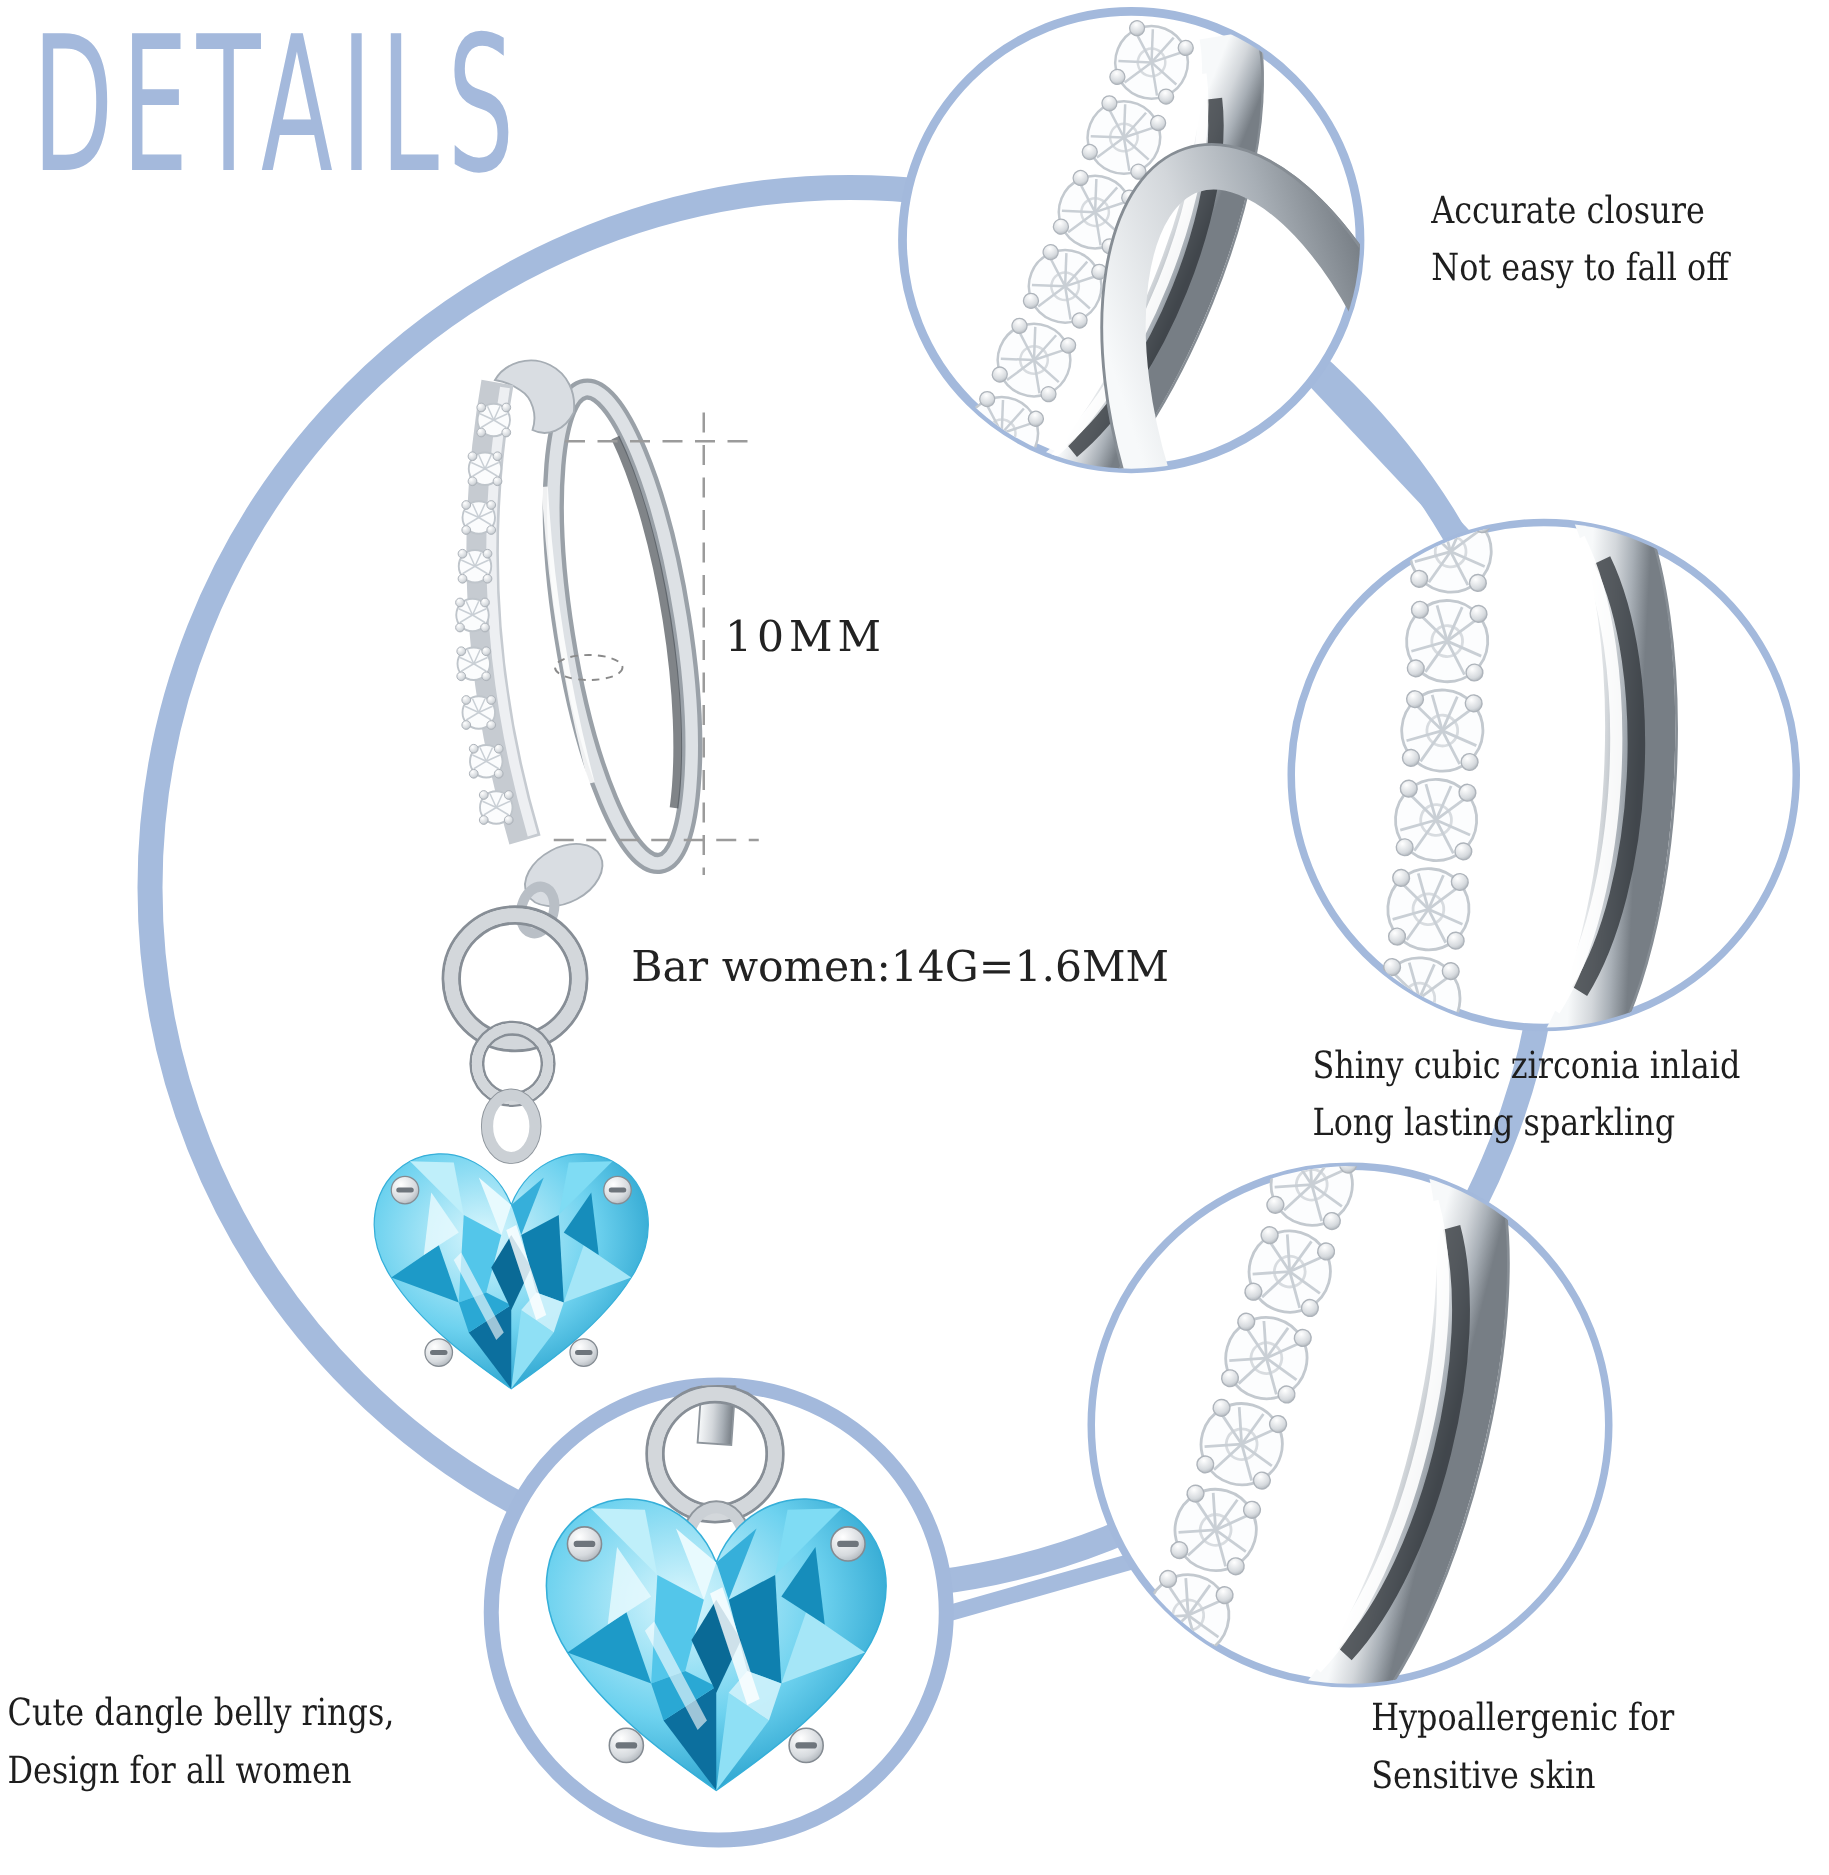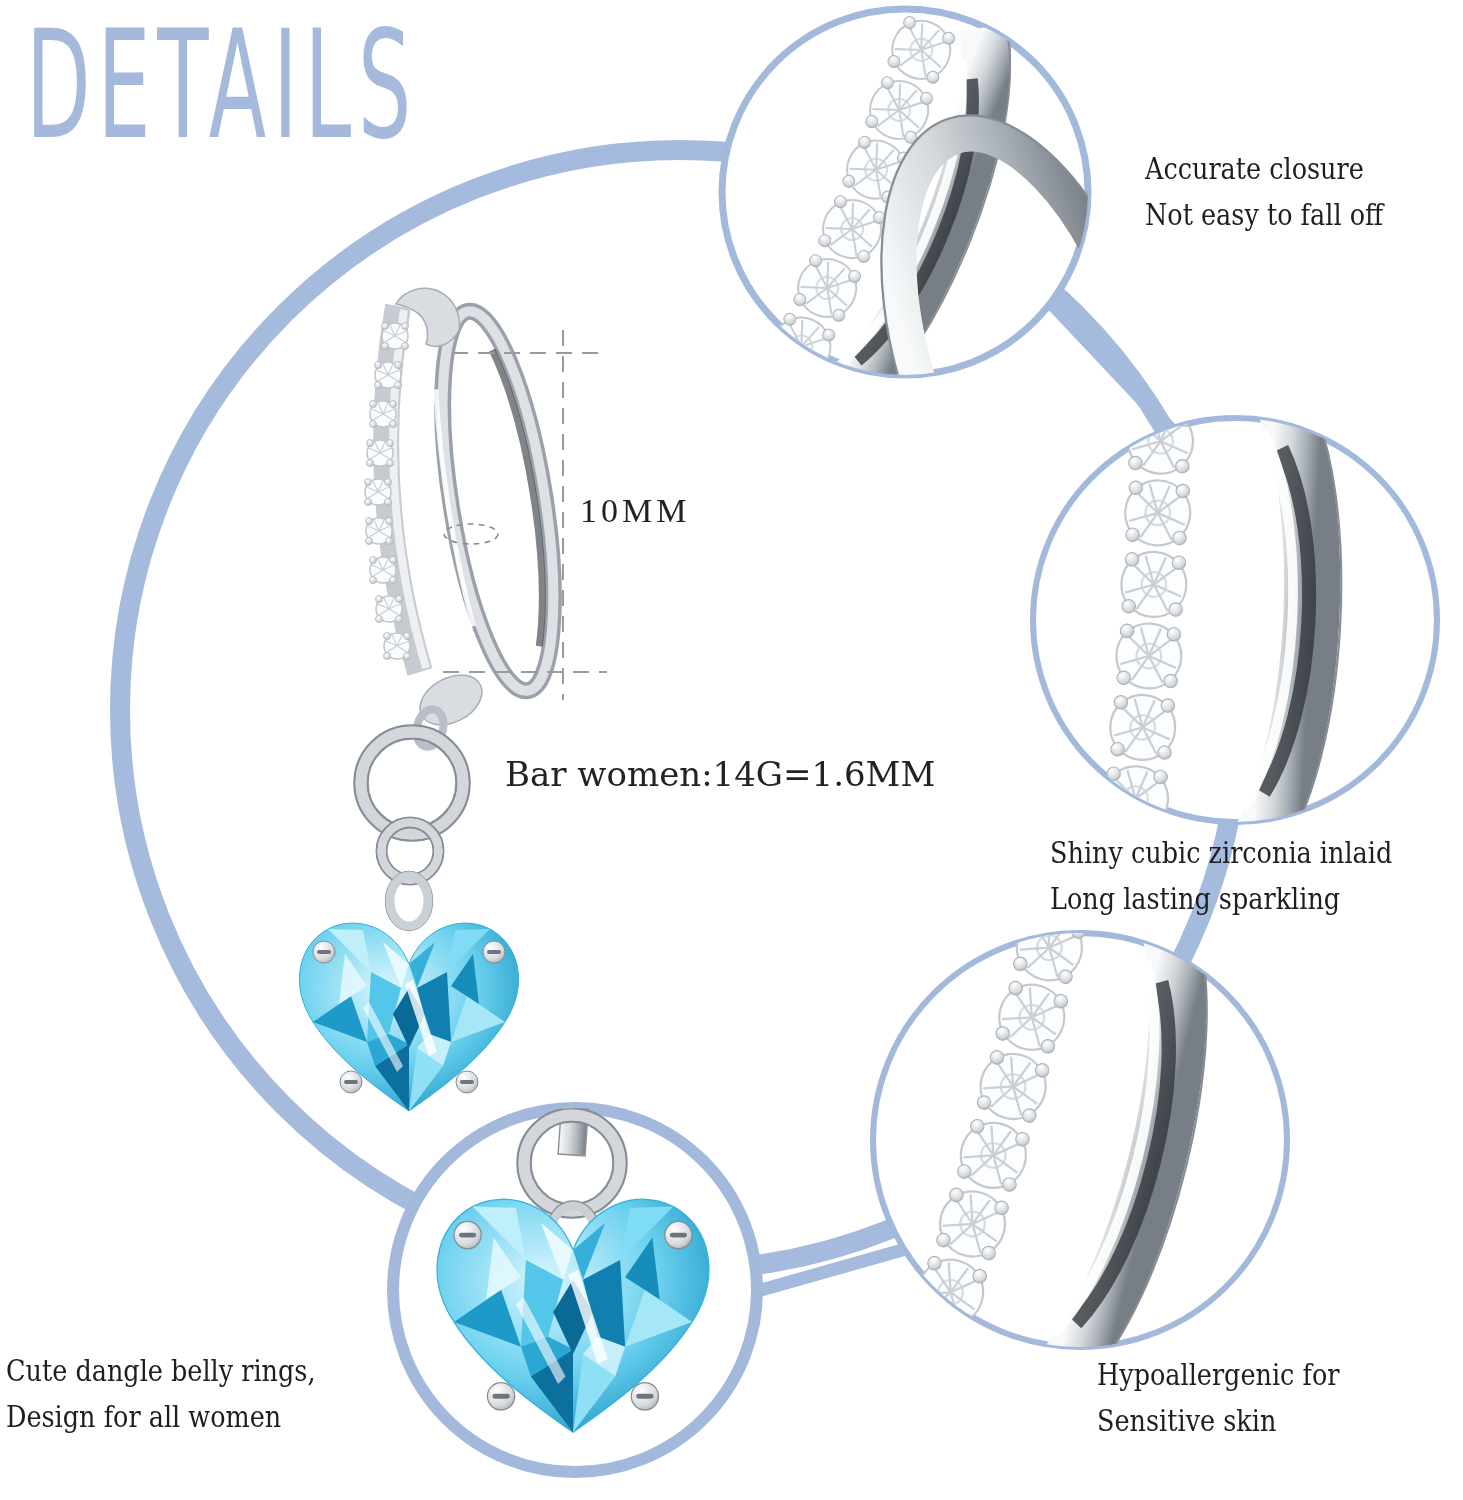--- a/index.html
+++ b/index.html
@@ -15,21 +15,21 @@
     color:#A4B9DC;letter-spacing:12px;white-space:nowrap;
     transform:scaleX(0.56);transform-origin:left top;
   }
   .ann{
     position:absolute;color:#1E1E1E;font-size:30px;line-height:46px;
     white-space:nowrap;transform:scaleX(0.85);transform-origin:left top;
   }
   .measure{
     position:absolute;color:#222222;font-size:34px;line-height:1.1;white-space:nowrap;
   }
-  .measure.mm{letter-spacing:4px;font-family:Liberation Serif, serif;}
+  .measure.mm{letter-spacing:4px;}
 </style>
 </head>
 <body>
 
 <div id="stage">
 
   <svg id="art" viewBox="0 0 1463 1500">
     <defs>
       <linearGradient id="silverV" x1="0" y1="0" x2="1" y2="0">
         <stop offset="0" stop-color="#F7F9FA"></stop>

